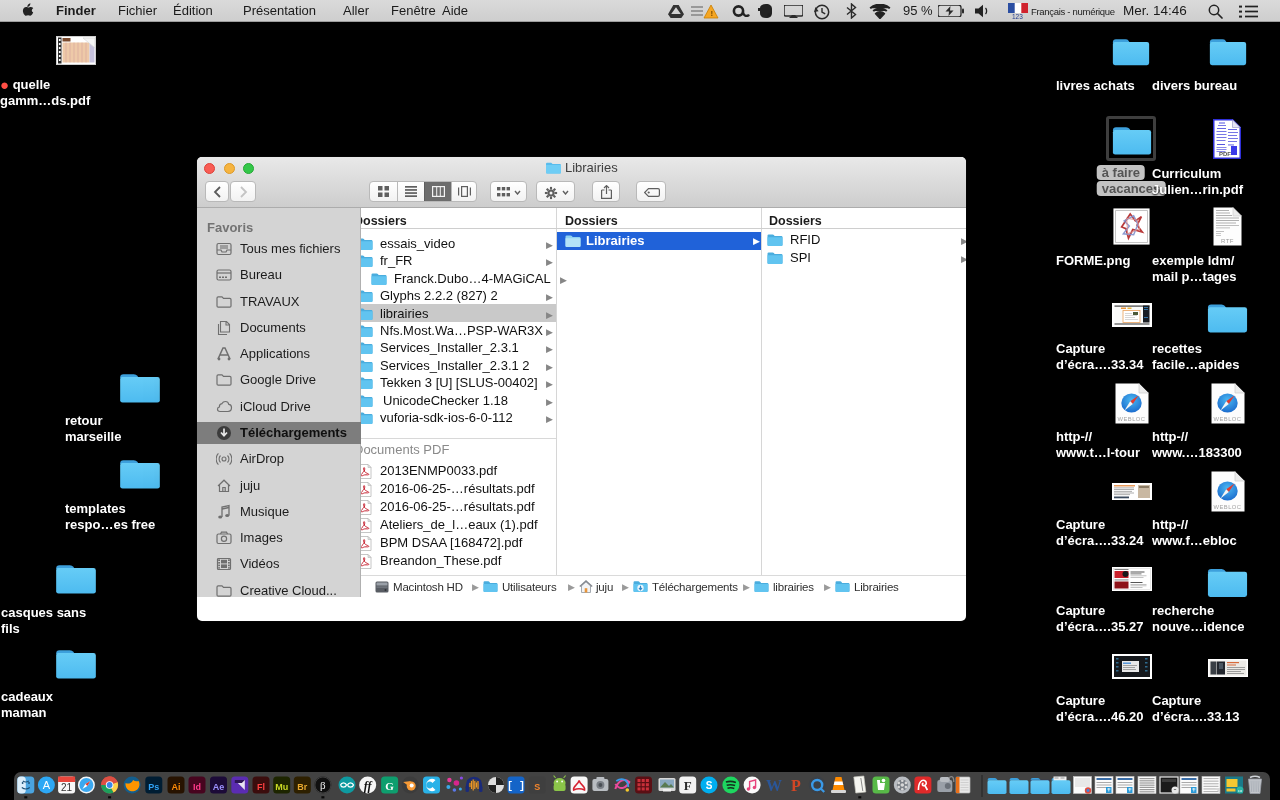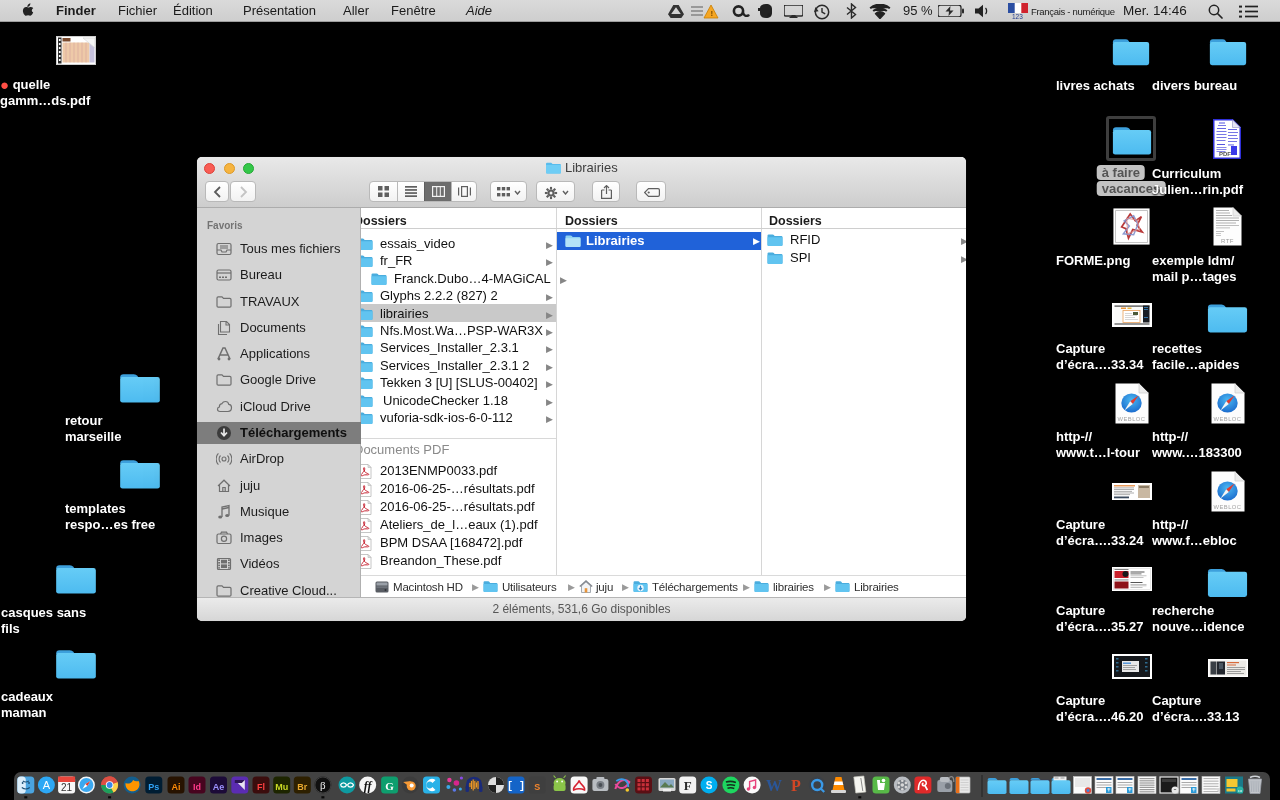--- a/index.html
+++ b/index.html
@@ -140,21 +140,21 @@
 <div id="mb">
  <svg style="left:21px;top:3px" width="13" height="15" viewBox="0 0 13 15">
       <path fill="#222222" d="M10.8 7.7c0-1.7 1.4-2.5 1.4-2.5s-.8-1.2-2.4-1.2c-1 0-1.8.6-2.3.6-.5 0-1.3-.6-2.3-.6C3.4 4 1.9 5.4 1.9 7.8c0 2.4 1.8 5 3 5 .6 0 1.4-.6 2.2-.6.8 0 1.4.6 2.2.6 1.2 0 2.6-2.4 2.9-3.5-1-.4-1.4-1.6-1.4-1.6zM8.6 2.8c.6-.7.9-1.6.8-2.5-.8.1-1.7.6-2.2 1.3-.5.6-.9 1.5-.8 2.4.9.1 1.7-.5 2.2-1.2z"></path>
     </svg>
  <span class="mi" style="left:56px;font-weight:bold;">Finder</span>
  <span class="mi" style="left:118px;">Fichier</span>
  <span class="mi" style="left:173px;">Édition</span>
  <span class="mi" style="left:243px;">Présentation</span>
  <span class="mi" style="left:343px;">Aller</span>
  <span class="mi" style="left:391px;">Fenêtre</span>
- <span class="mi" style="left:466px;font-style:italic;">Aide</span>
+ <span class="mi" style="left:442px;">Aide</span>
  <svg style="left:668px;top:5px" width="16" height="13" viewBox="0 0 16 13">
       <path fill="#333333" d="M5.3 0h5.4L16 9.3 13.3 13H2.7L0 9.3z M8 2.2 3.2 9h9.6z"></path>
     </svg>
  <svg style="left:690px;top:4px" width="30" height="15" viewBox="0 0 30 15">
       <g stroke="#8a8a8a" stroke-width="1.6">
         <line x1="1" y1="3" x2="13" y2="3"></line>
         <line x1="1" y1="7" x2="13" y2="7"></line>
         <line x1="1" y1="11" x2="13" y2="11"></line>
       </g>
       <path d="M21 1 28 14 14 14z" fill="#f5a623" stroke="#c87d00" stroke-width=".8"></path>
@@ -524,21 +524,21 @@
           <path d="M5.5 0.8 L5.5 9"></path>
           <path d="M3 3 L5.5 0.6 L8 3"></path>
         </g>
       </svg></div>
  <div class="tbtn" style="left:439px;width:30px;"><svg style="margin:6px 0 0 7px" width="16" height="9" viewBox="0 0 16 9">
         <path d="M4.5 0.6 L14 0.6 Q15.4 0.6 15.4 2 L15.4 7 Q15.4 8.4 14 8.4 L4.5 8.4 L0.6 4.5 Z" fill="none" stroke="#5f5f5f" stroke-width="1.2"></path>
         <circle cx="4.7" cy="4.5" r="1.1" fill="#5f5f5f"></circle>
       </svg></div>
 
  <div id="side">
-  <div style="position:absolute;left:10px;top:12px;font-size:10px;font-weight:bold;color:#737373;">Favoris</div>
+  <div style="position:absolute;left:10px;top:12px;font-size:13px;font-weight:bold;color:#737373;">Favoris</div>
   <div class="srow" style="top:30px;">
         <svg width="16" height="16" viewBox="0 0 16 16">
           <g fill="none" stroke="#6f6f6f" stroke-width="1.2">
             <rect x="1" y="2.5" width="14" height="11" rx="1.5"></rect>
             <path d="M1 9 L5 9 L6 11 L10 11 L11 9 L15 9"></path>
           </g>
           <g stroke="#6f6f6f" stroke-width="1.1">
             <line x1="4" y1="5" x2="12" y2="5"></line>
             <line x1="4" y1="7" x2="12" y2="7"></line>
           </g>
@@ -768,21 +768,20 @@
   <svg style="left:393px" width="15" height="13" viewBox="0 0 16 14">
         <use href="#fold"></use>
       </svg>
   <span class="pi" style="left:412px;">librairies</span>
   <span class="pi" style="left:463px;color:#9a9a9a;font-size:9px;">▶</span>
   <svg style="left:474px" width="15" height="13" viewBox="0 0 16 14">
         <use href="#fold"></use>
       </svg>
   <span class="pi" style="left:493px;">Librairies</span>
  </div>
- <div id="status">2 éléments, 531,6 Go disponibles</div>
 </div>
 
 
 <div id="dock"></div>
 <svg class="abs" style="left:14px;top:772px" width="1256" height="28" viewBox="0 0 1256 28">
 <rect x="3.3000000000000007" y="4.5" width="17" height="17" rx="3.5" fill="#4aa4e0"></rect>
     <rect x="3.3000000000000007" y="4.5" width="8.5" height="17" rx="3.5" fill="#dceefb"></rect>
     <path d="M8.8 9 Q11.8 11 14.8 9 M7.800000000000001 15.5 Q11.8 18.5 15.8 15.5" stroke="#1b4f76" stroke-width="1.1" fill="none"></path>
     <circle cx="8.600000000000001" cy="11" r="0.9" fill="#1b4f76"></circle>
     <circle cx="15.0" cy="11" r="0.9" fill="#1b4f76"></circle>

